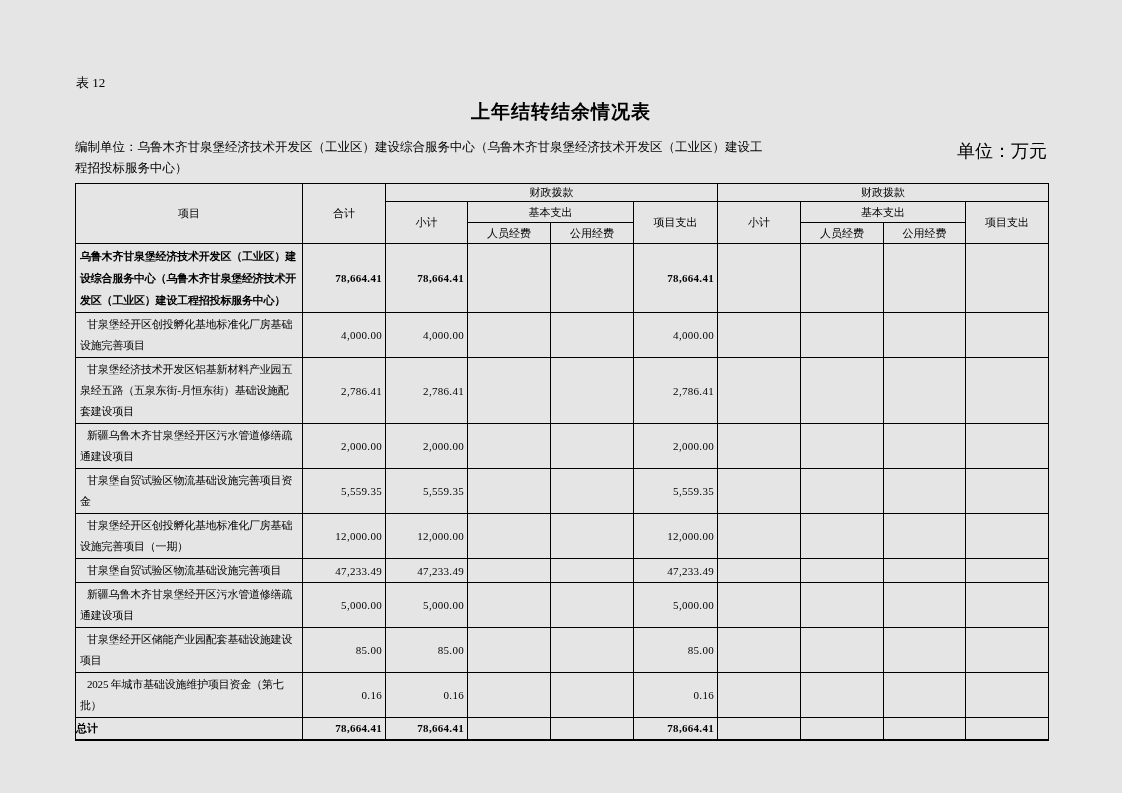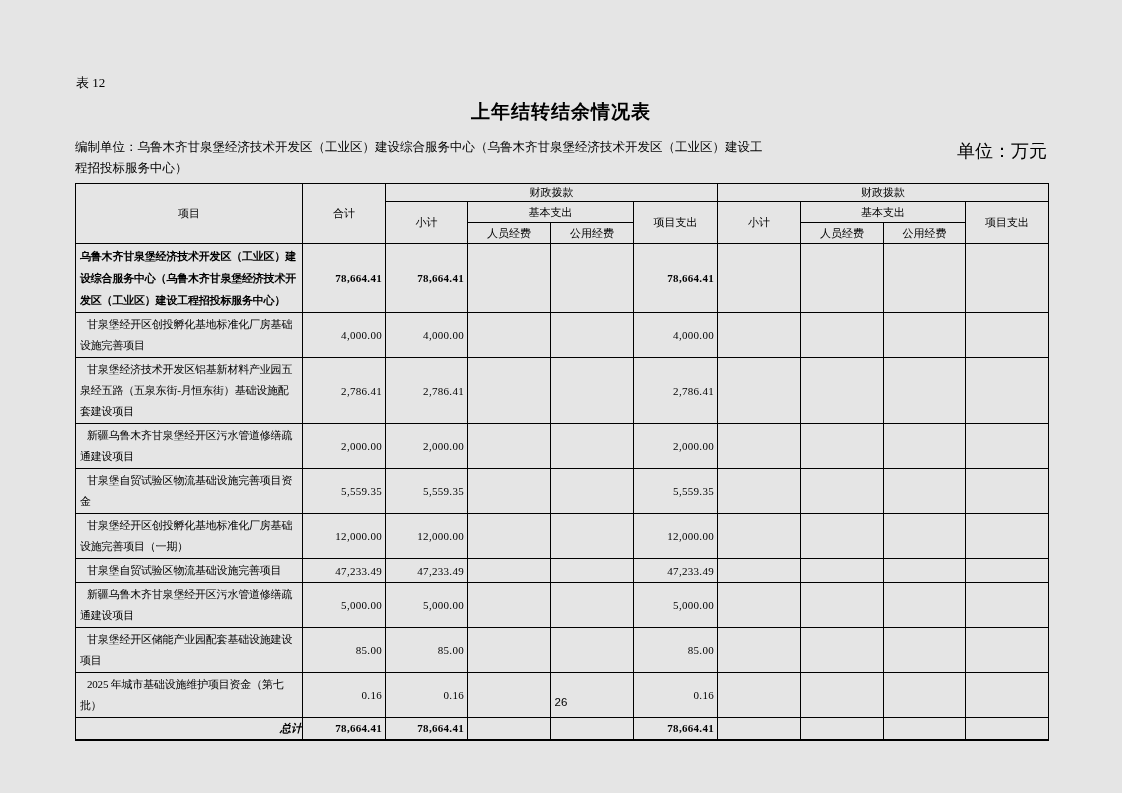--- a/index.html
+++ b/index.html
@@ -30,21 +30,21 @@
   }
   thead td { text-align:center; font-size:12px; padding:0 1px; }
   td.p {
     text-align:left; padding:1px 3px 1px 4px; line-height:21px;
     font-size:9.5px; letter-spacing:-0.2px; word-break:break-all;
     text-indent:7px;
   }
   td.n { text-align:right; padding:0 3px; font-size:11px; letter-spacing:0.3px; }
   tr.b td { font-weight:bold; }
   tr.b td.p { text-indent:0; line-height:22px; }
-  td.tc { text-align:right; font-weight:bold; font-size:12px;font-style:italic; }
+  td.tc { text-align:left; font-weight:bold; font-size:12px; }
   tbody tr:last-child td { border-bottom-width:2px; }
   .page-num {
     position:absolute; left:0; right:0; top:696px; text-align:center;
     font-size:11.5px; font-family:"Liberation Sans","DejaVu Sans",sans-serif;
   }
 </style>
 </head>
 <body>
 
 <div class="sheet">
@@ -221,15 +221,14 @@
         <td class="n"></td>
         <td class="n">78,664.41</td>
         <td class="n"></td>
         <td class="n"></td>
         <td class="n"></td>
         <td class="n"></td>
       </tr>
     </tbody>
   </table>
 
-  <div class="page-num">26</div>
 
 </div>
 
 </body></html>

